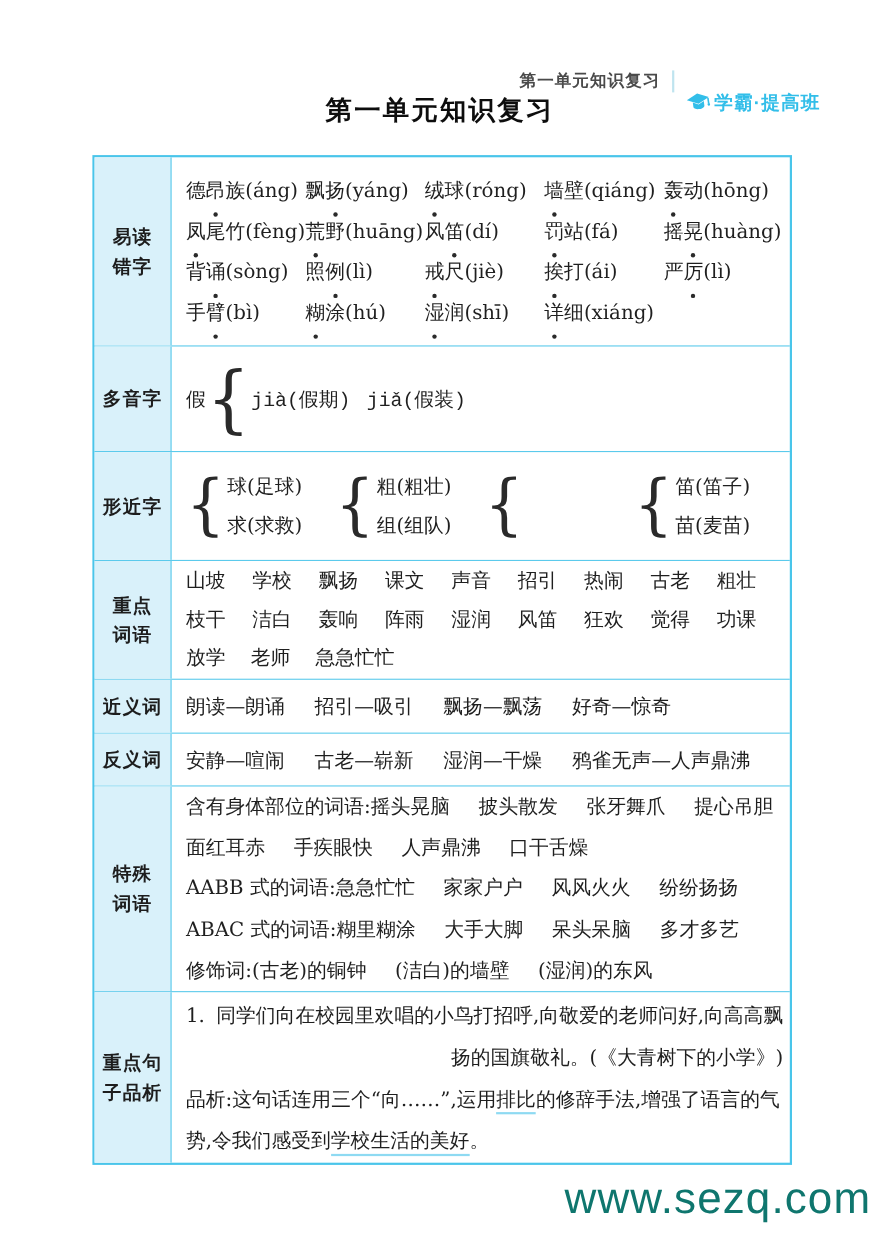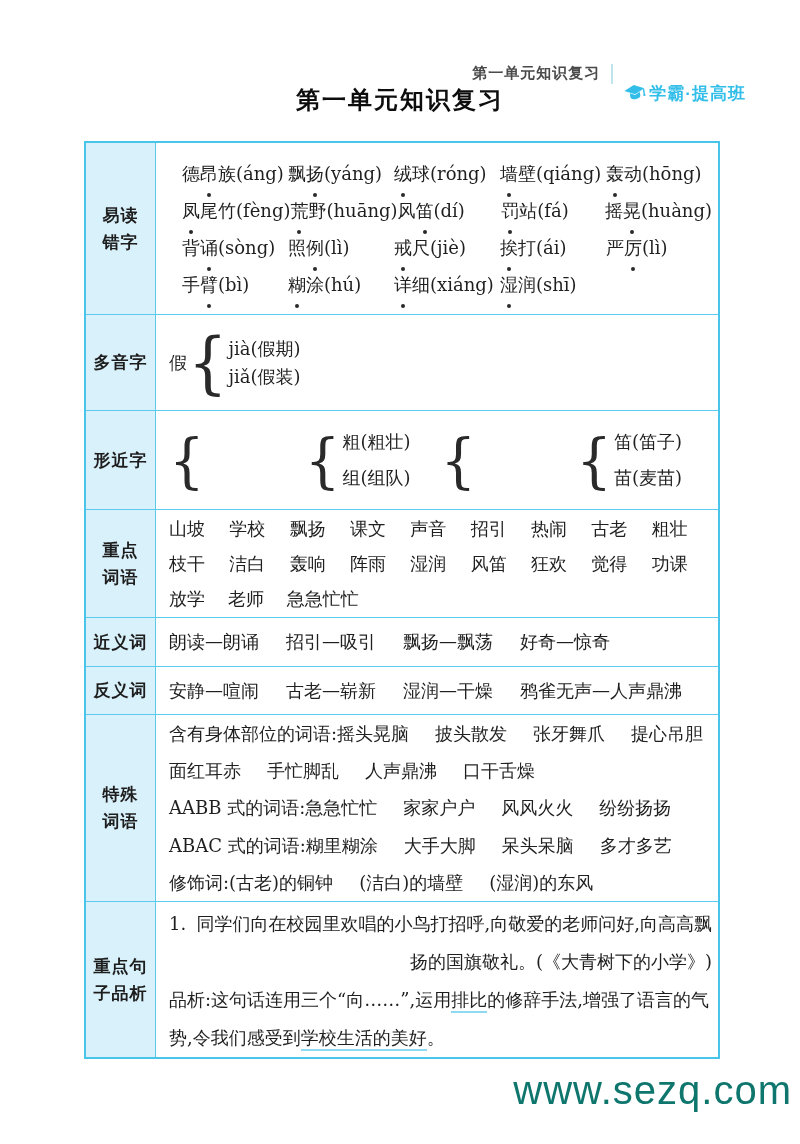--- a/index.html
+++ b/index.html
@@ -24,33 +24,33 @@
   .h0{height:171px}.h1{height:96px}.h2{height:99px}.h3{height:108px}
   .h4{height:49px}.h5{height:48px}.h6{height:187px}.h7{height:156px}
 
   .label-cell{flex:0 0 69px;background:#d9f1fa;border-right:1.5px solid #5bcaec;
               display:flex;flex-direction:column;justify-content:center;align-items:center;
               font-family:Liberation Serif, serif;font-size:17px;font-weight:600;color:#1d1d1d;line-height:27px;letter-spacing:1px;}
   .content-cell{flex:1;display:flex;flex-direction:column;justify-content:center;
                 padding:0 6px 0 13px;font-size:18px;color:#1f1f1f;box-sizing:border-box;overflow:hidden;}
 
   
-  .pline{display:grid;grid-template-columns:repeat(5,1fr);line-height:37px;white-space:nowrap;margin-left:13px;}
+  .pline{display:grid;grid-template-columns:repeat(5,1fr);line-height:37px;white-space:nowrap;}
   .pitem{position:relative;}
   .dotchar{position:relative;display:inline-block;}
   .dotchar::after{content:"";position:absolute;left:50%;transform:translateX(-50%);bottom:-5px;
                   width:4px;height:4px;border-radius:50%;background:#2a2a2a;}
 
   
   .poly{display:flex;align-items:center;}
   .poly-base{font-size:18px;}
   .brace{font-family:"DejaVu Serif",serif;font-weight:400;color:#2a2a2a;line-height:1;
          transform:scaleY(1.08);display:inline-block;}
   .poly .brace{font-size:62px;margin:0 1px;}
-  .poly-col{display:flex;flex-direction:column;gap:4px;font-size:18px;}
+  .poly-col{display:flex;flex-direction:row;gap:15px;font-size:18px;font-family:Liberation Mono, monospace;}
 
   
   .bgroups{display:grid;grid-template-columns:repeat(4,1fr);}
   .bgroup{display:flex;align-items:center;}
   .bgroup .brace{font-size:56px;margin-right:2px;}
   .bcol{display:flex;flex-direction:column;gap:12px;font-size:18px;white-space:nowrap;}
 
   
   .wline{display:grid;grid-template-columns:repeat(9,1fr);line-height:35px;white-space:nowrap;}
 
@@ -121,22 +121,22 @@
           <div class="pline">
             <span class="pitem">背<span class="dotchar">诵</span>(sòng)</span>
             <span class="pitem">照<span class="dotchar">例</span>(lì)</span>
             <span class="pitem"><span class="dotchar">戒</span>尺(jiè)</span>
             <span class="pitem"><span class="dotchar">挨</span>打(ái)</span>
             <span class="pitem">严<span class="dotchar">厉</span>(lì)</span>
           </div>
           <div class="pline">
             <span class="pitem">手<span class="dotchar">臂</span>(bì)</span>
             <span class="pitem"><span class="dotchar">糊</span>涂(hú)</span>
+            <span class="pitem"><span class="dotchar">湿</span>润(shī)</span>
             <span class="pitem"><span class="dotchar">详</span>细(xiáng)</span>
-            <span class="pitem"><span class="dotchar">湿</span>润(shī)</span>
           </div>
         </div>
       </div>
       <div class="rrow h1">
         <div class="label-cell">
           <div>多音字</div>
         </div>
         <div class="content-cell">
           <div class="poly">
             <span class="poly-base">假</span>
@@ -149,20 +149,24 @@
         </div>
       </div>
       <div class="rrow h2">
         <div class="label-cell">
           <div>形近字</div>
         </div>
         <div class="content-cell">
           <div class="bgroups">
             <div class="bgroup">
               <span class="brace">{</span>
+              <div class="bcol">
+                <div>球(足球)</div>
+                <div>求(求救)</div>
+              </div>
             </div>
             <div class="bgroup">
               <span class="brace">{</span>
               <div class="bcol">
                 <div>粗(粗壮)</div>
                 <div>组(组队)</div>
               </div>
             </div>
             <div class="bgroup">
               <span class="brace">{</span>
@@ -238,21 +242,21 @@
           </div>
         </div>
       </div>
       <div class="rrow h6">
         <div class="label-cell">
           <div>特殊</div>
           <div>词语</div>
         </div>
         <div class="content-cell">
           <div class="tline"><span class="tl-prefix">含有身体部位的词语:</span><span class="tl-item">摇头晃脑</span><span class="tl-item">披头散发</span><span class="tl-item">张牙舞爪</span><span class="tl-item">提心吊胆</span></div>
-          <div class="tline"><span class="tl-item">面红耳赤</span><span class="tl-item">手忙脚乱</span><span class="tl-item">人声鼎沸</span><span class="tl-item">口干舌燥</span></div>
+          <div class="tline"><span class="tl-item">面红耳赤</span><span class="tl-item">手疾眼快</span><span class="tl-item">人声鼎沸</span><span class="tl-item">口干舌燥</span></div>
           <div class="tline"><span class="tl-prefix">AABB 式的词语:</span><span class="tl-item">急急忙忙</span><span class="tl-item">家家户户</span><span class="tl-item">风风火火</span><span class="tl-item">纷纷扬扬</span></div>
           <div class="tline"><span class="tl-prefix">ABAC 式的词语:</span><span class="tl-item">糊里糊涂</span><span class="tl-item">大手大脚</span><span class="tl-item">呆头呆脑</span><span class="tl-item">多才多艺</span></div>
           <div class="tline"><span class="tl-prefix">修饰词:</span><span class="tl-item">(古老)的铜钟</span><span class="tl-item">(洁白)的墙壁</span><span class="tl-item">(湿润)的东风</span></div>
         </div>
       </div>
       <div class="rrow h7">
         <div class="label-cell">
           <div>重点句</div>
           <div>子品析</div>
         </div>

